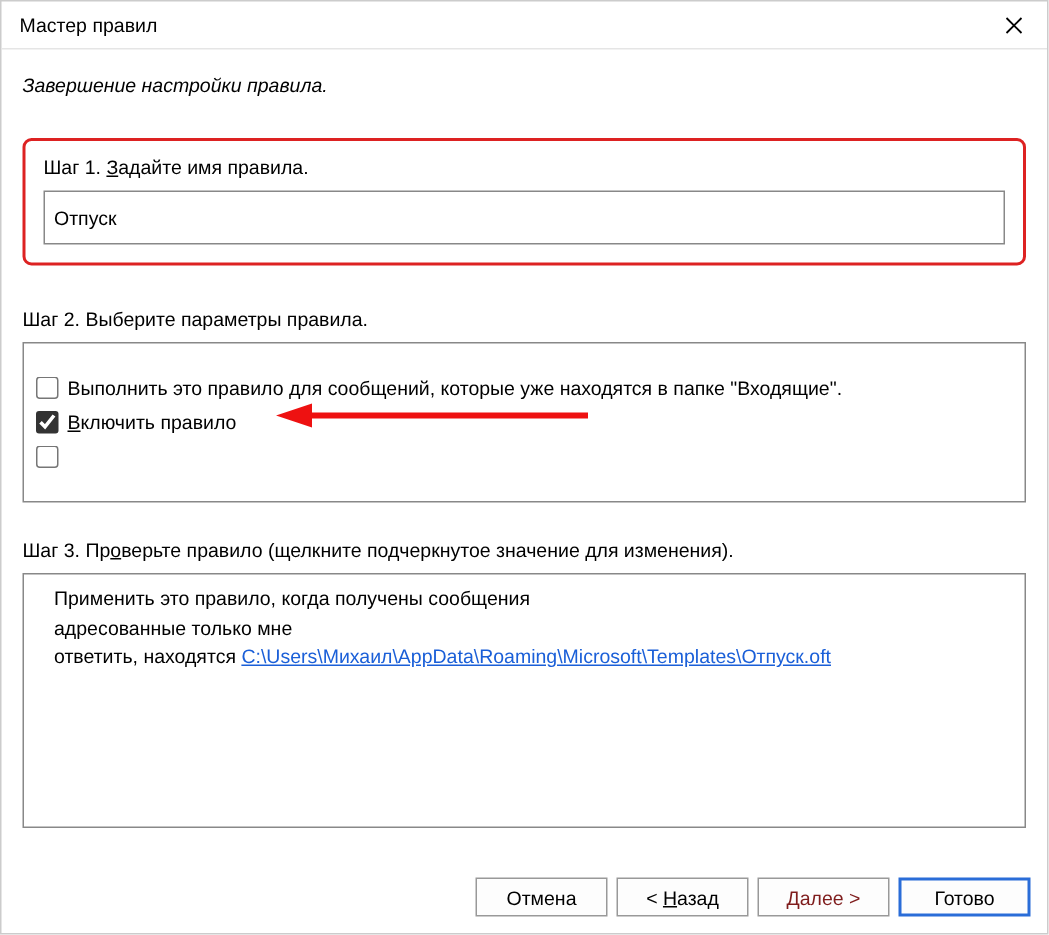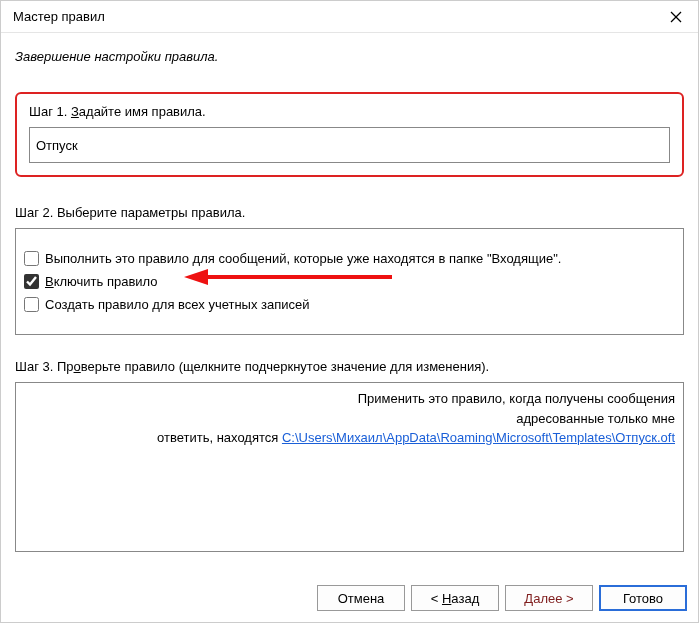--- a/index.html
+++ b/index.html
@@ -84,25 +84,24 @@
     left: 166px;
     top: 38px;
     pointer-events: none;
   }
   .step3-label {
     font-size: 13px;
     margin-bottom: 8px;
   }
   .preview-box {
     border: 1px solid #888;
-    padding: 6px 8px;
+    padding: 6px 20px;
     height: 170px;
     overflow: auto;
     line-height: 1.5;
-    text-align: right;
   }
   .link {
     color: #1a5fd8;
     text-decoration: underline;
     cursor: pointer;
   }
   .button-row {
     position: absolute;
     bottom: 12px;
     right: 12px;
@@ -163,21 +162,20 @@
         <span>Выполнить это правило для сообщений, которые уже находятся в папке "Входящие".</span>
       </label>
 
       <label class="option-row">
         <input type="checkbox" checked="" style="">
         <span><span class="underline-accel">В</span><span>ключить правило</span></span>
       </label>
 
       <label class="option-row">
         <input type="checkbox" style="">
-        <span>Создать правило для всех учетных записей</span>
       </label>
 
       <svg class="arrow" width="220" height="20">
         <line x1="20" y1="10" x2="210" y2="10" stroke="#e11" stroke-width="4"></line>
         <polygon points="2,10 26,2 26,18" fill="#e11"></polygon>
       </svg>
     </div>
   </div>
 
   <div>

